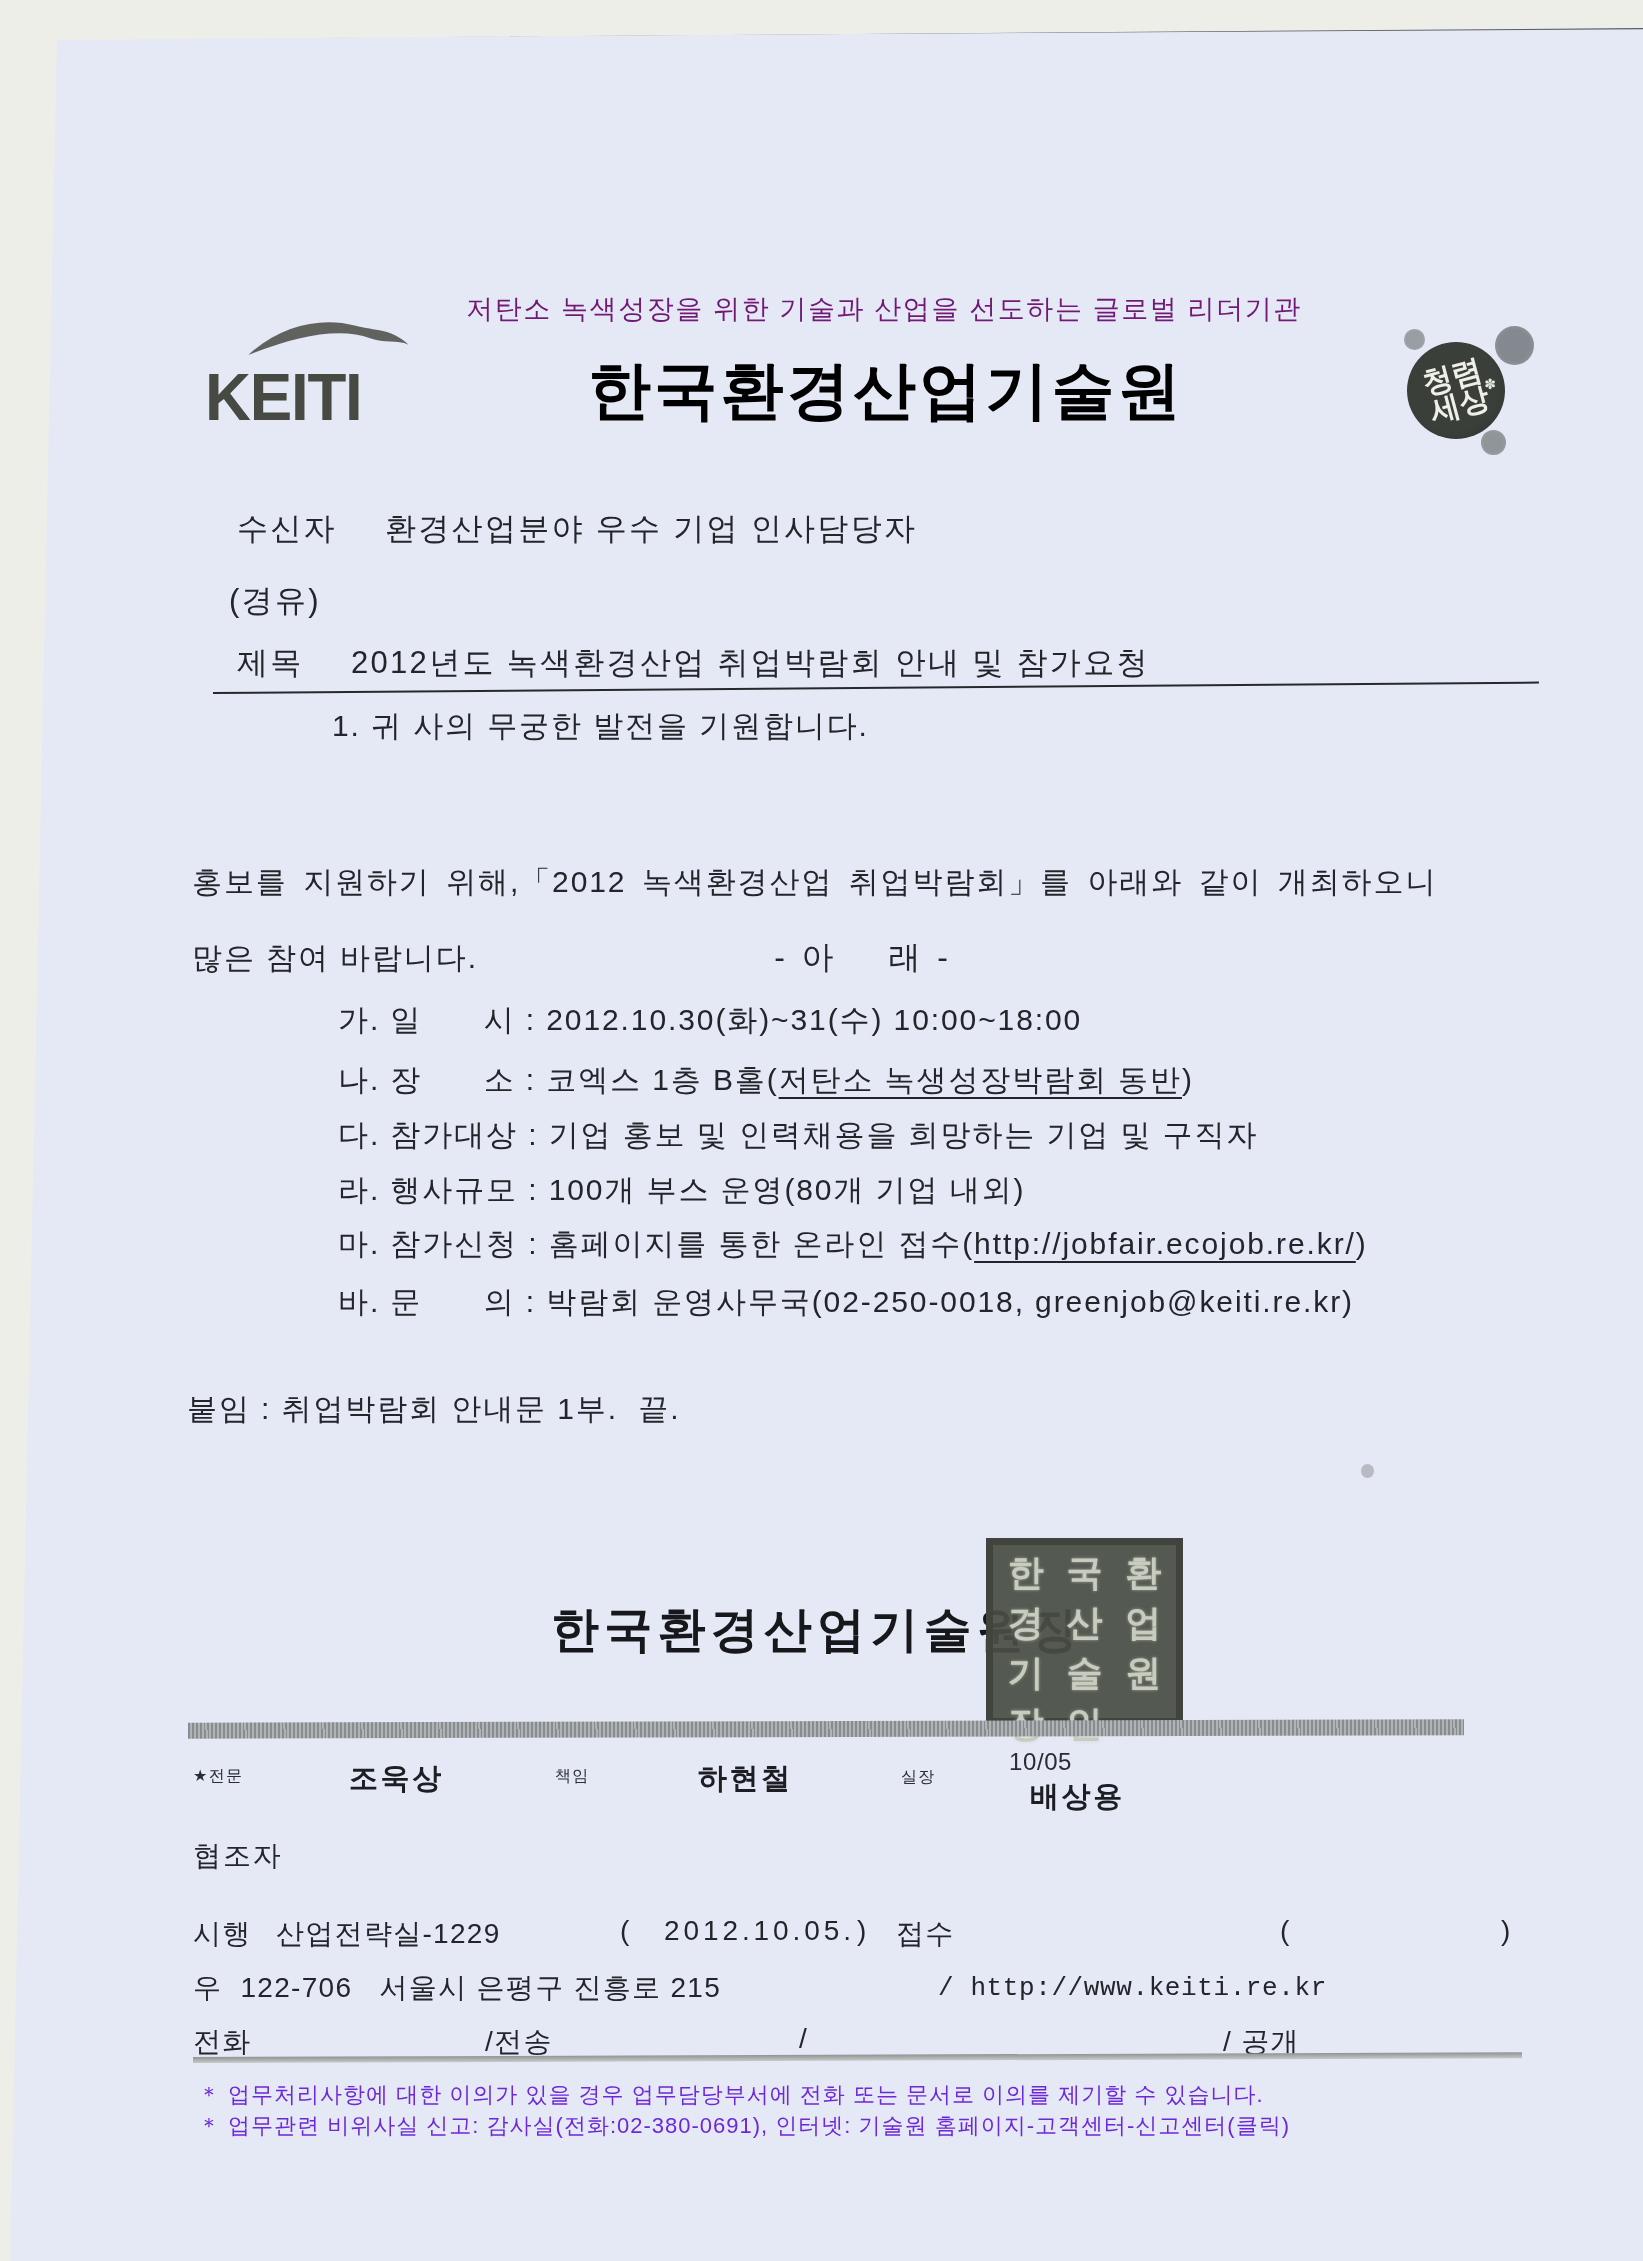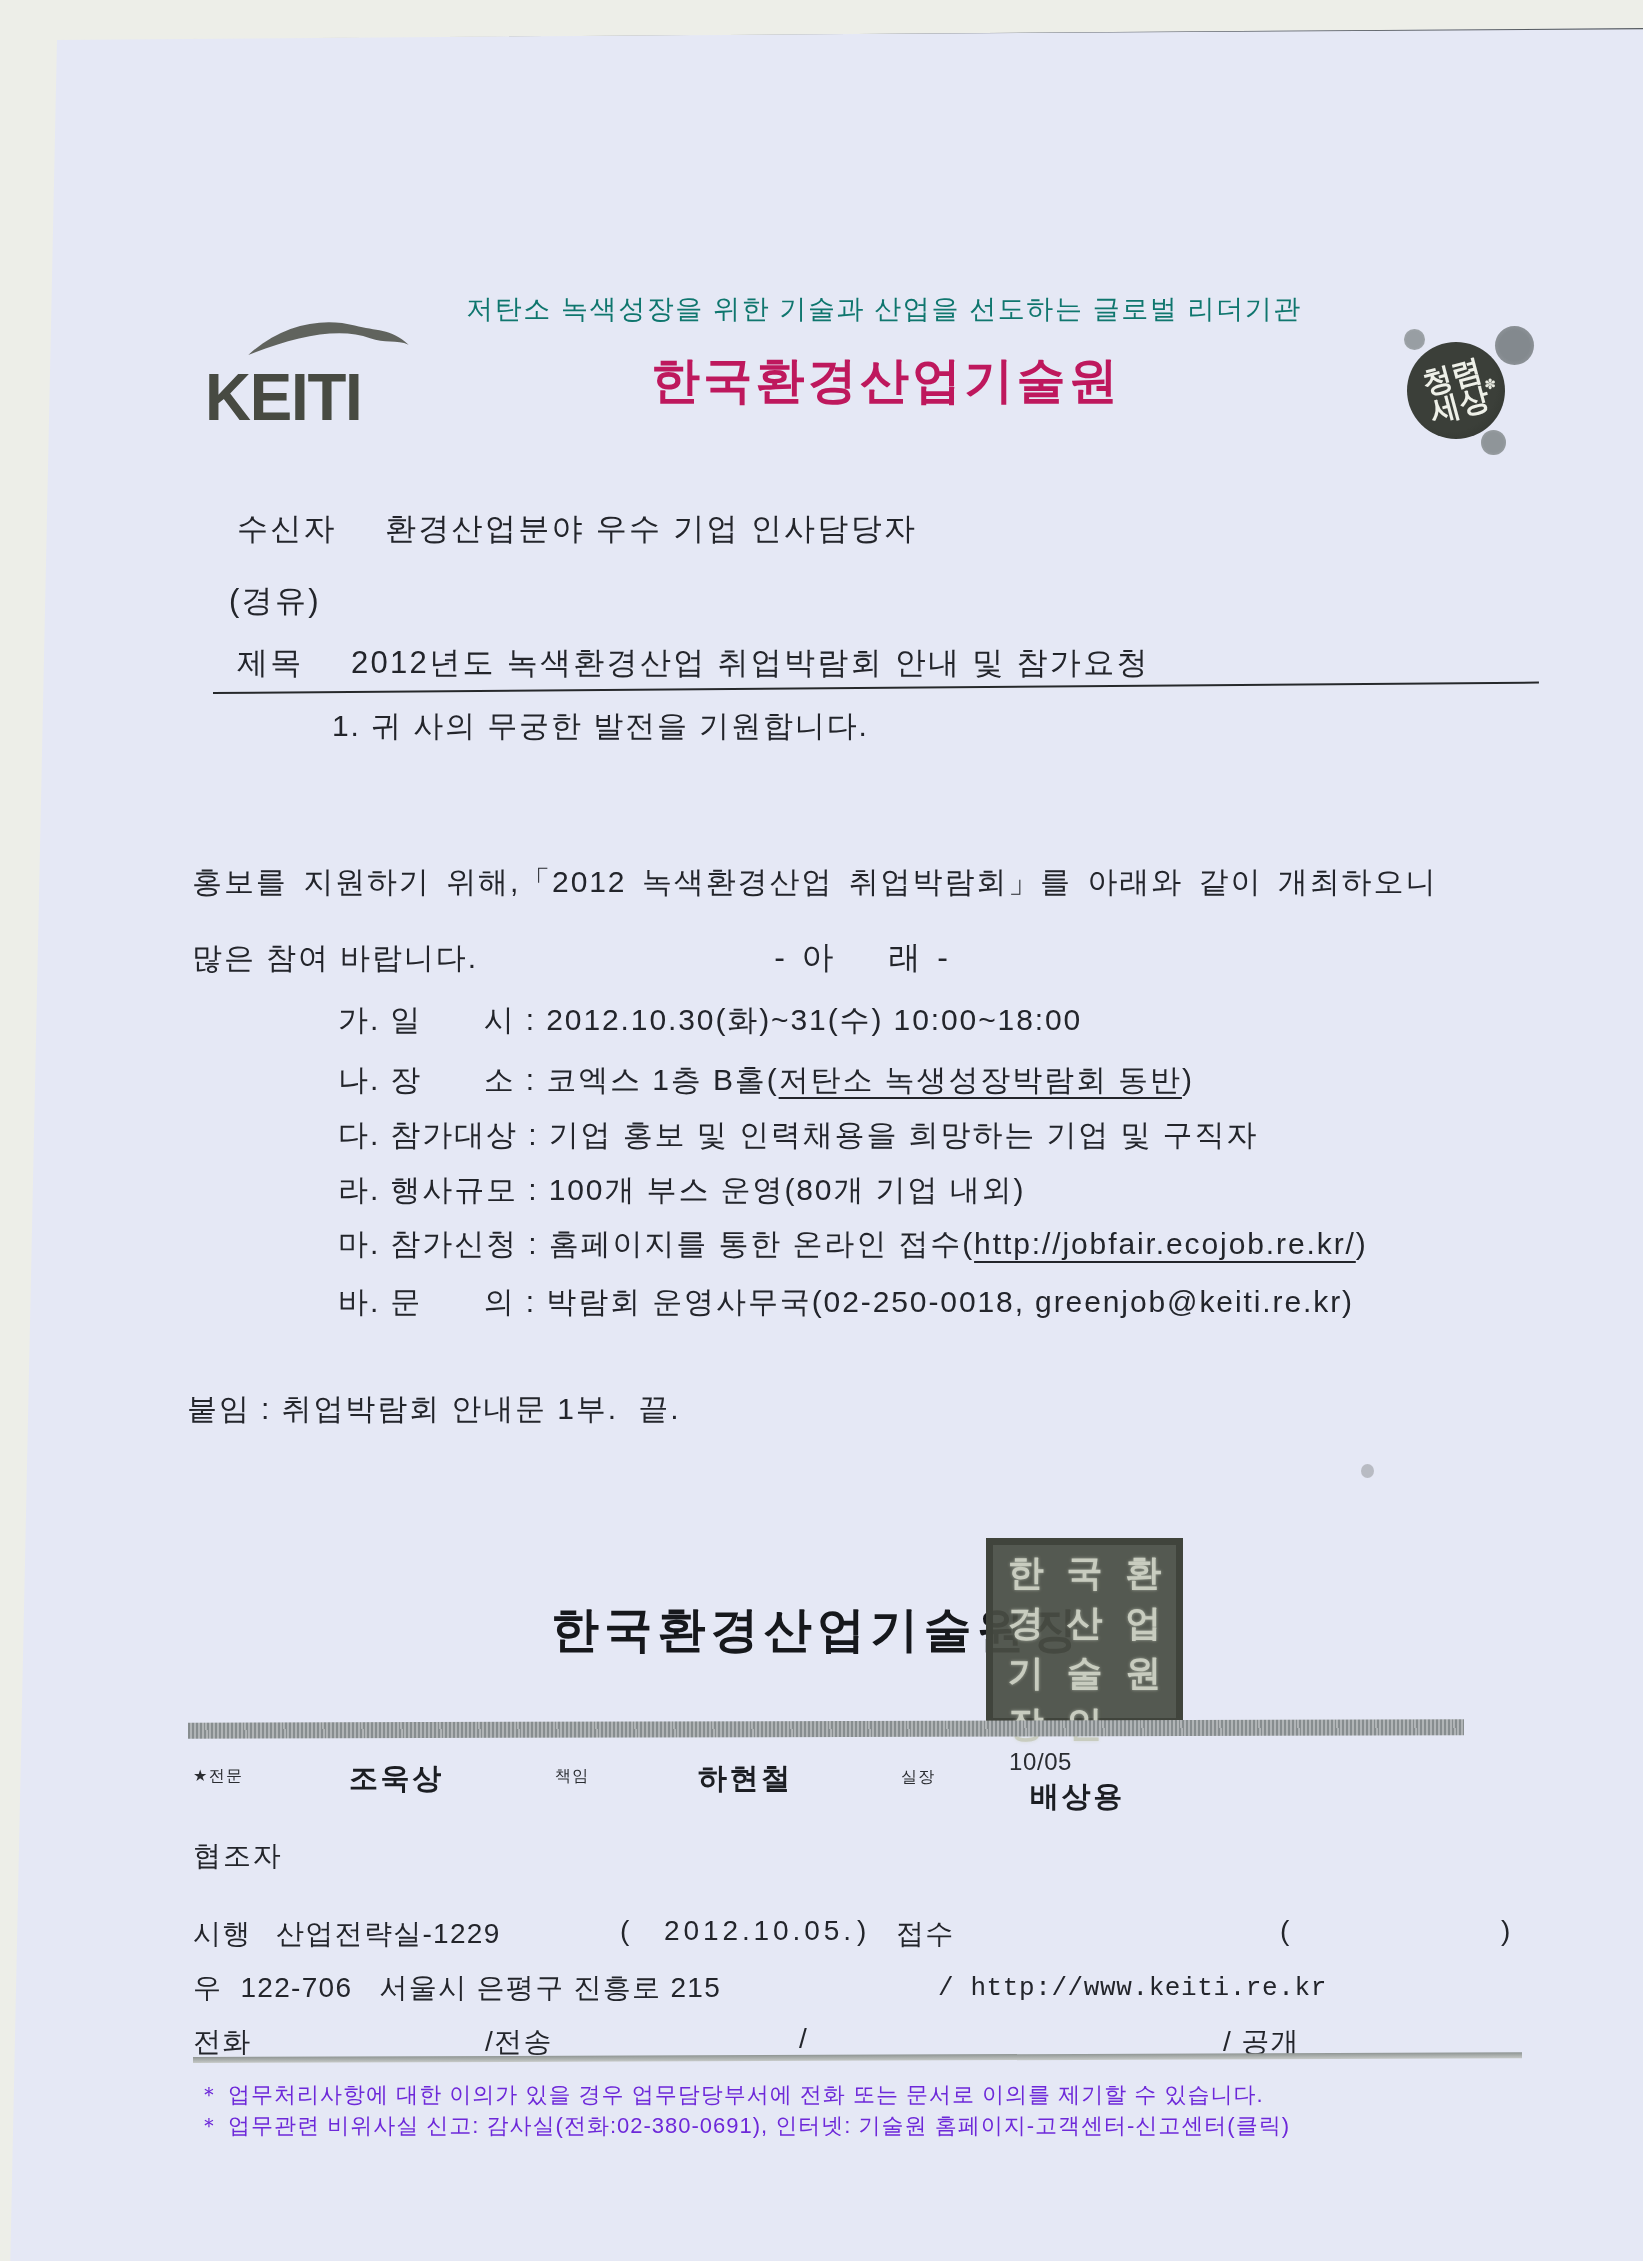--- a/index.html
+++ b/index.html
@@ -12,26 +12,26 @@
   .paper{
     position:absolute;left:0;top:0;width:1643px;height:2261px;
     clip-path:polygon(57px 40px,1643px 28px,1643px 2261px,10.3px 2261px);
     background:#e5e8f5;
   }
   .abs{position:absolute;white-space:pre;}
   .top-edge{position:absolute;left:39px;top:35px;width:1624px;height:3.9px;
     background:#565b60;transform:rotate(-0.35deg);transform-origin:left center;}
   
   .slogan{left:433px;top:291px;width:902px;text-align:center;font-size:27px;
-    letter-spacing:1.6px;font-weight:500;color:#0f766e;}
+    letter-spacing:1.6px;font-weight:500;color:#701a75;}
   .keiti{left:205px;top:358px;font-size:67px;font-weight:800;color:#474a42;
     letter-spacing:-1.3px;transform:scaleX(0.95);transform-origin:left;}
   .swoosh{left:244px;top:314px;width:174px;height:50px;}
-  .org-title{left:583px;top:348px;width:606px;text-align:center;font-size:49px;
-    font-weight:700;letter-spacing:3.2px;color:#be185d;}
+  .org-title{left:583px;top:348px;width:606px;text-align:center;font-size:63px;
+    font-weight:700;letter-spacing:3.2px;color:#000000;}
   .c-stamp{left:1407px;top:342px;width:98px;height:97px;border-radius:50%;
     background:radial-gradient(circle at 45% 45%,#3b3f39 60%,#2e322c);
     display:flex;align-items:center;justify-content:center;}
   .c-stamp-text{transform:rotate(-15deg);text-align:center;line-height:0.95;
     font-size:30px;font-weight:700;color:#eef0e8;
     font-family:"DejaVu Serif","Liberation Serif",serif;white-space:pre;}
   .c-deco{position:absolute;right:9px;top:34px;color:#e9ebe2;font-size:14px;}
   .dot{position:absolute;border-radius:50%;}
   .dot1{left:1404px;top:329px;width:20.6px;height:20.6px;background:radial-gradient(circle,#989ea3 55%,#aeb3b7);}
   .dot2{left:1495px;top:326px;width:39px;height:39px;background:radial-gradient(circle,#83898e 55%,#9ba0a5);}

